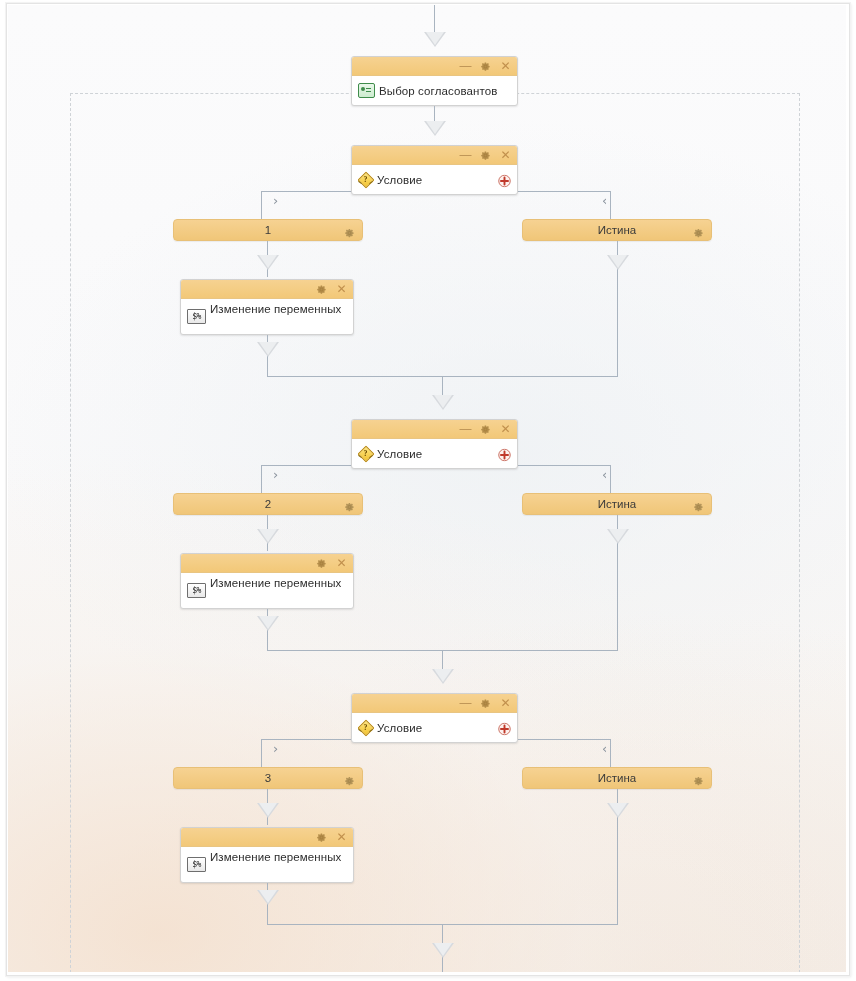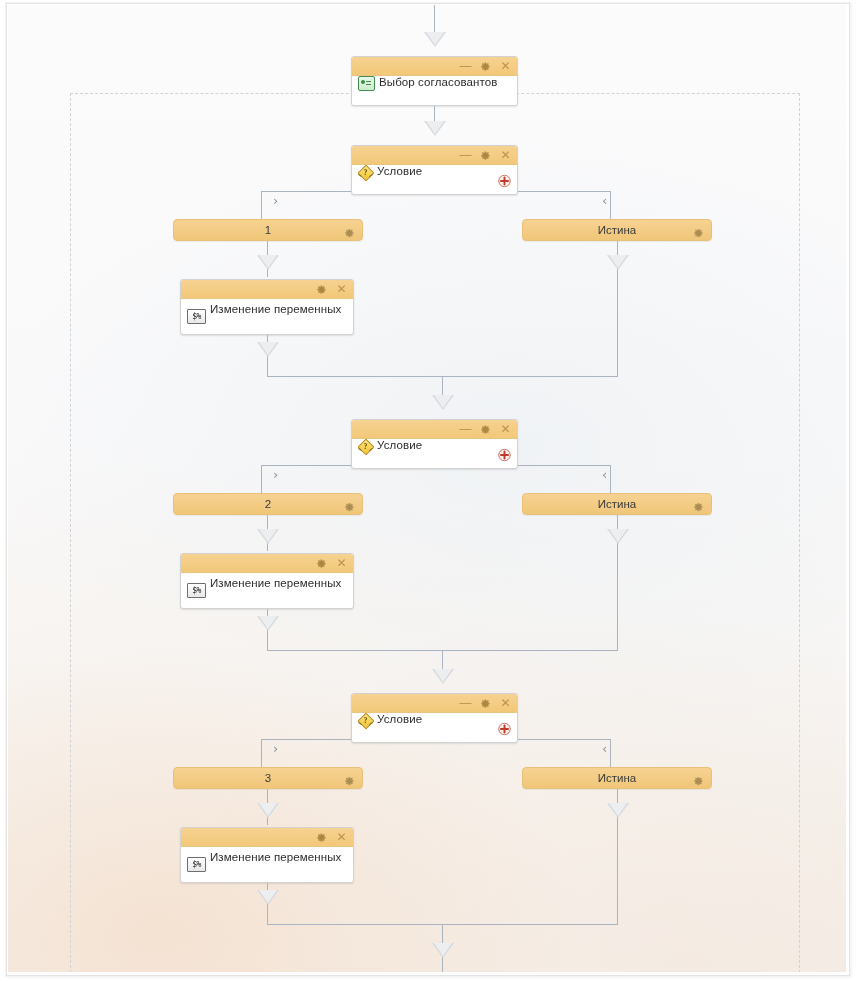--- a/index.html
+++ b/index.html
@@ -92,21 +92,21 @@
   }
   .win-btn.min{font-size:12px;color:#b99053;}
   .win-btn.close{font-size:12px;color:#c08f4c;font-weight:400;}
   .gear{
     display:inline-block;width:11px;height:11px;position:relative;
   }
   .gear svg{display:block;}
 
   .node-body{
     position:relative;
-    display:flex;align-items:flex-start;
+    display:flex;align-items:center;
     height:calc(100% - 19px);
     padding:0 8px 0 6px;
   }
   .node-label{
     font-size:11.5px;
     color:#2c2c2c;
     white-space:nowrap;
     letter-spacing:.1px;
   }
 

